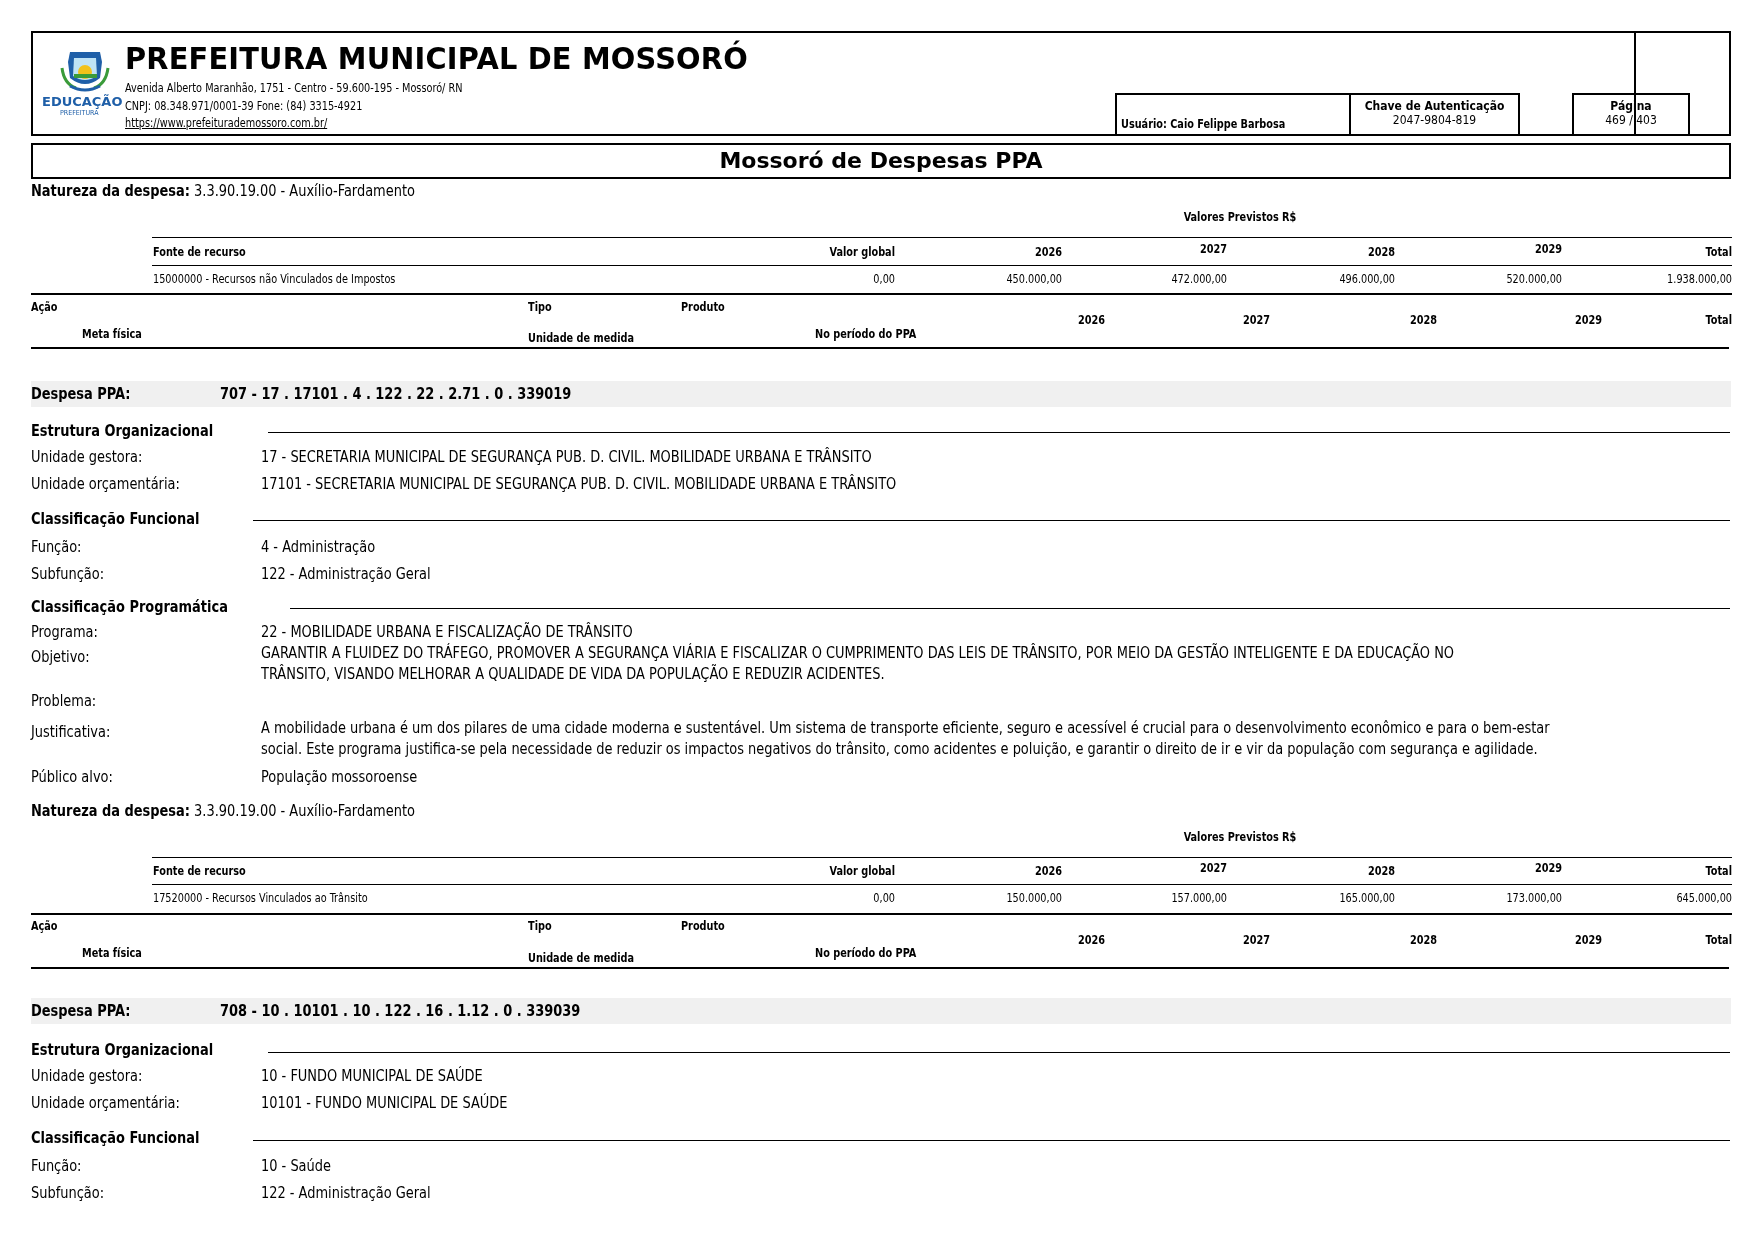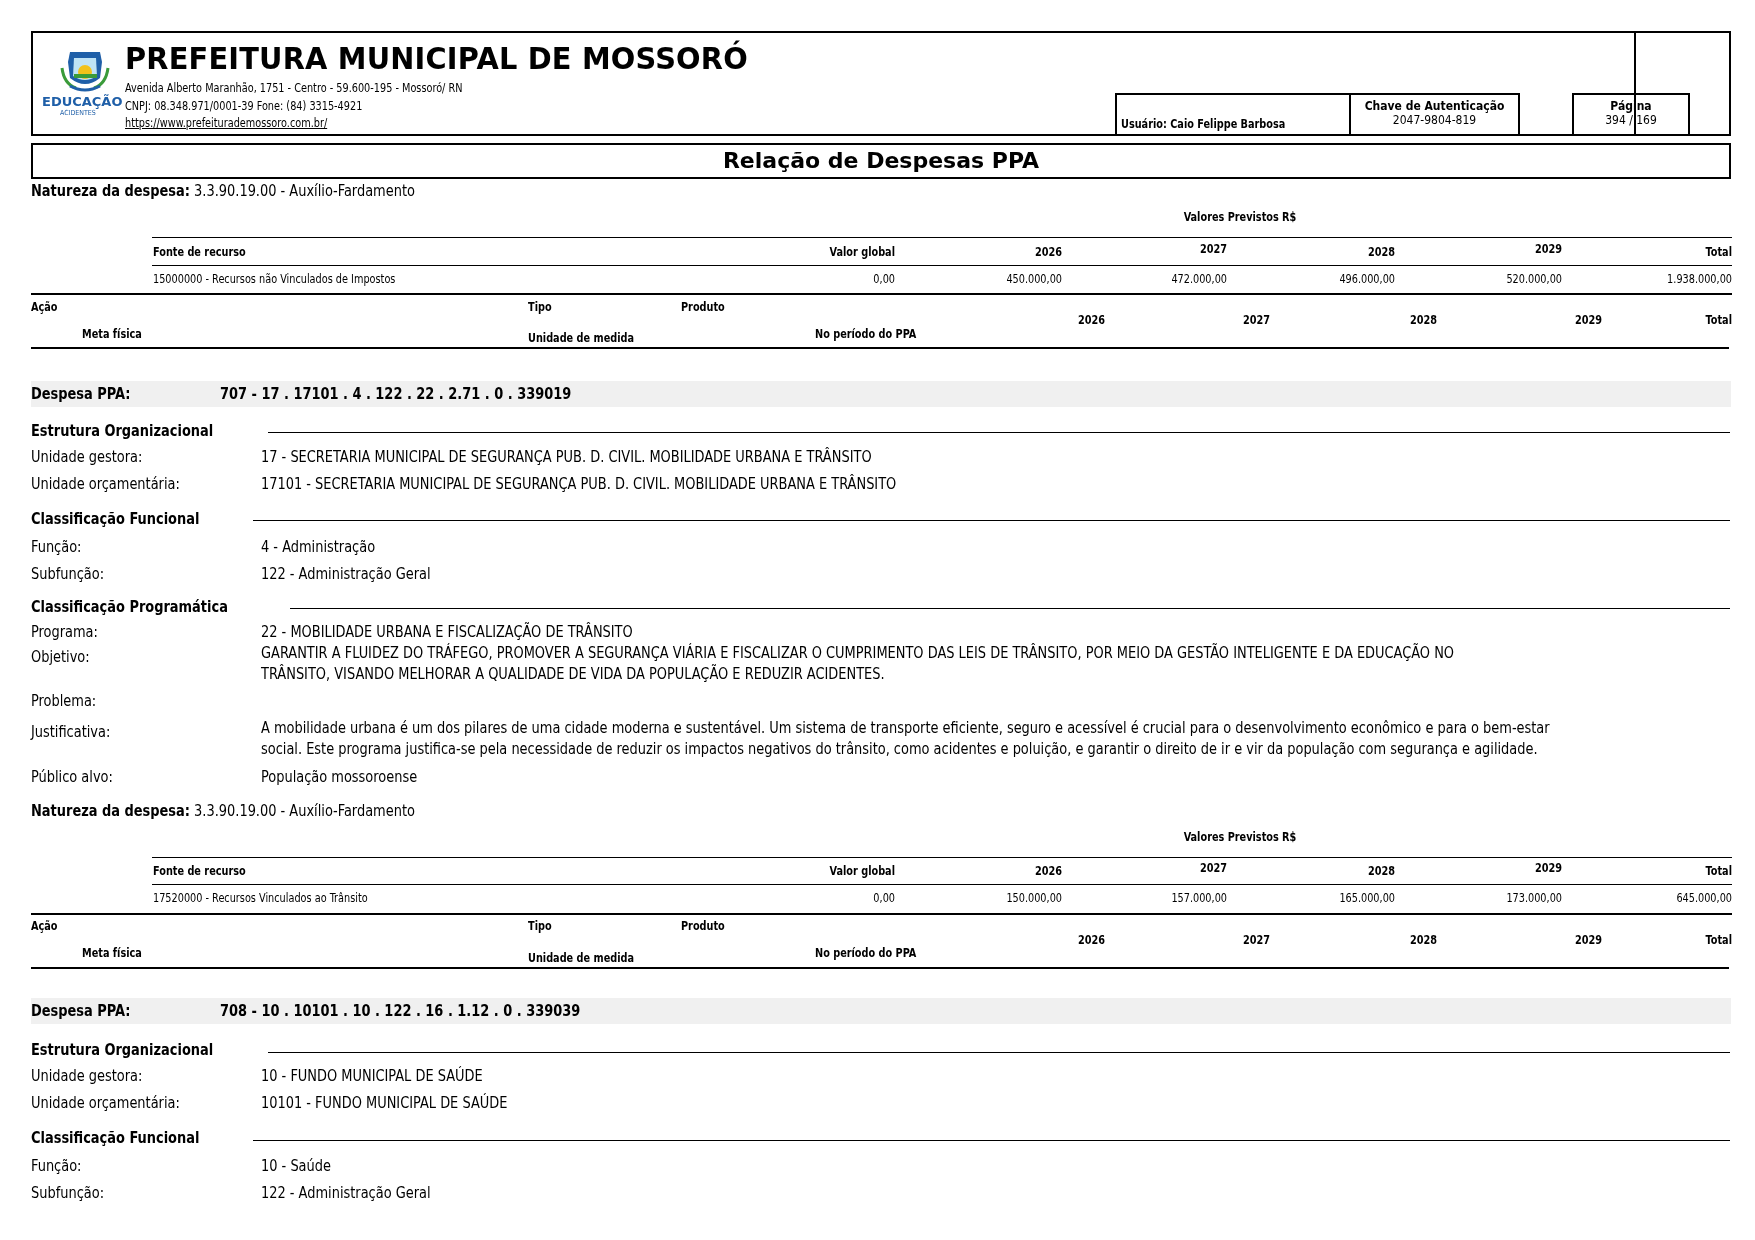--- a/index.html
+++ b/index.html
@@ -33,41 +33,41 @@
   <svg width="70" height="72" viewBox="0 0 70 72">
     <path d="M20 4 L50 4 L52 14 L50 30 Q35 42 20 30 L18 14 Z" fill="#1f5fa8"></path>
     <path d="M24 10 L46 10 L47 28 Q35 36 23 28 Z" fill="#bfe3f5"></path>
     <circle cx="35" cy="24" r="7" fill="#f2c21b"></circle>
     <rect x="24" y="26" width="23" height="4" fill="#3a9b3a"></rect>
     <path d="M12 20 Q14 36 26 40" stroke="#3a9b3a" stroke-width="3" fill="none"></path>
     <path d="M58 20 Q56 36 44 40" stroke="#3a9b3a" stroke-width="3" fill="none"></path>
     <path d="M20 38 Q35 46 50 38" stroke="#1f5fa8" stroke-width="3" fill="none"></path>
   </svg>
   <div class="abs b" style="left:-8px;top:46px;font-size:13px;color:#1f5fa8;font-family:'DejaVu Sans',sans-serif;">EDUCAÇÃO</div>
-  <div class="abs" style="left:10px;top:61px;font-size:7px;color:#1f5fa8;">ACIDENTES</div>
+  <div class="abs" style="left:10px;top:61px;font-size:7px;color:#1f5fa8;">PREFEITURA</div>
 </div>
 
 <div class="h-title">PREFEITURA MUNICIPAL DE MOSSORÓ</div>
 <div class="h-line" style="top:81px;">Avenida Alberto Maranhão, 1751 - Centro - 59.600-195 - Mossoró/ RN</div>
 <div class="h-line" style="top:99px;">CNPJ: 08.348.971/0001-39 Fone: (84) 3315-4921</div>
 <a class="h-line h-link" style="top:116px;">https://www.prefeiturademossoro.com.br/</a>
 
 <div class="ubox" style="left:1115px;width:236px;text-align:left;">
   <div class="b sx" style="position:absolute;left:4px;top:22px;">Usuário: Caio Felippe Barbosa</div>
 </div>
 <div class="ubox" style="left:1349px;width:171px;">
   <div class="lbl">Chave de Autenticação</div>
   <div>2047-9804-819</div>
 </div>
 <div class="ubox" style="left:1572px;width:118px;">
   <div class="lbl">Página</div>
-  <div>394 / 169</div>
+  <div>469 / 403</div>
 </div>
 
-<div class="title-box">Relação de Despesas PPA</div>
+<div class="title-box">Mossoró de Despesas PPA</div>
 
 <div class="abs t16 sx" style="left:31px;top:181px;">
   <span class="b">Natureza da despesa:</span>
   <span>3.3.90.19.00 - Auxílio-Fardamento</span>
 </div>
 <div class="abs t12 b sxc" style="left:1130px;top:210px;width:220px;text-align:center;">Valores Previstos R$</div>
 <div class="hr" style="left:152px;top:237px;width:1580px;height:1px;"></div>
 <div class="abs t12 b sx" style="left:153px;top:245px;">Fonte de recurso</div>
 <div class="abs t12 b sxr" style="left:750px;top:245px;width:145px;text-align:right;">Valor global</div>
 <div class="abs t12 b sxr" style="left:965px;top:245px;width:97px;text-align:right;">2026</div>

